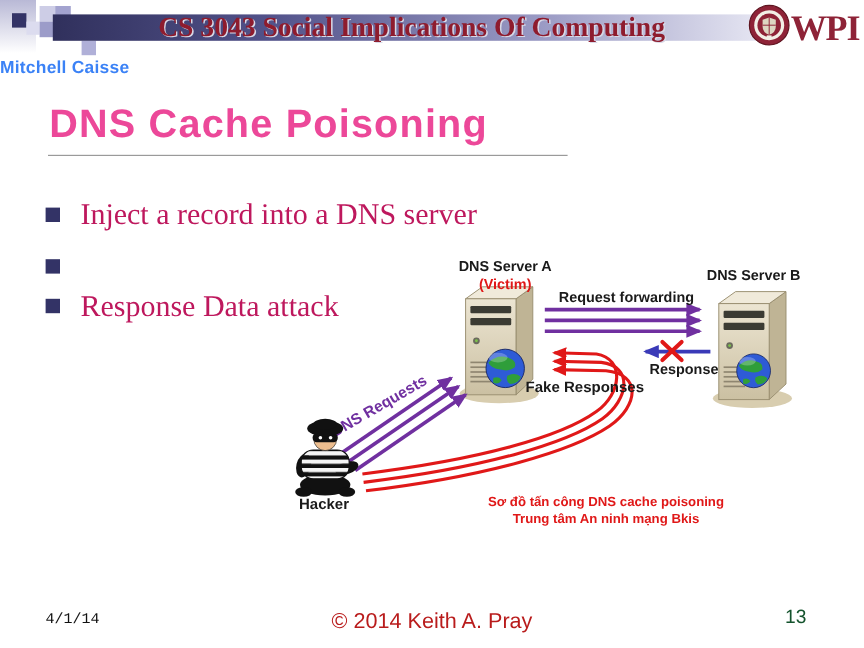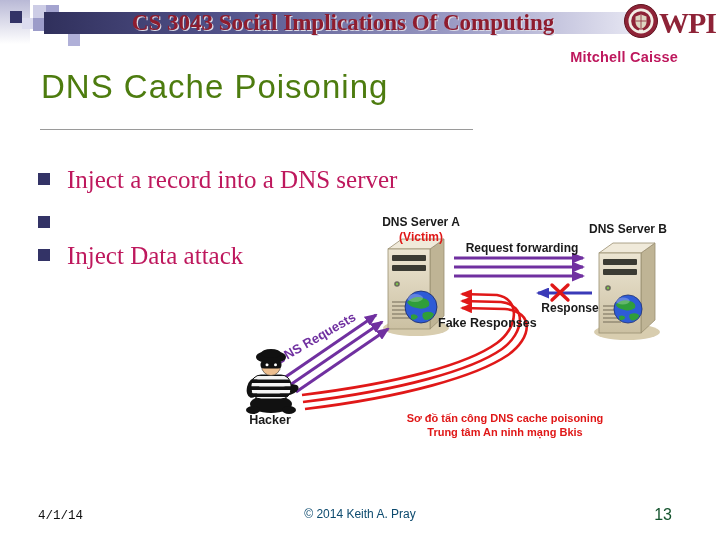--- a/index.html
+++ b/index.html
@@ -8,37 +8,37 @@
   
   .strip-left{position:absolute;left:0;top:0;width:30px;height:52px;
               background:linear-gradient(180deg,#b9b9d6 0%,#ffffff 85%);}
   .sq{position:absolute;}
   .banner{position:absolute;left:44px;top:12px;width:598px;height:22px;
           background:linear-gradient(90deg,#30305c 0%,#52528a 30%,#9a9ac4 68%,#e9e9f4 100%);}
   .banner-title{position:absolute;left:44px;top:9px;width:598px;height:27px;line-height:27px;
                 text-align:center;font-family:"Liberation Serif",serif;font-weight:bold;
                 font-size:23px;color:#8e1c2e;text-shadow:1.2px 1.2px 0 #d8d8e6;}
   .logo{position:absolute;left:618px;top:2px;width:102px;height:44px;}
-  .author{position:absolute;top:49px;left:0;right:42px;text-align:right;
-          font-size:14.5px;font-weight:bold;color:#be185d;letter-spacing:.2px;}
+  .author{position:absolute;top:49px;left:0;right:42px;
+          font-size:14.5px;font-weight:bold;color:#3b82f6;letter-spacing:.2px;}
   
-  .page-title{position:absolute;left:41px;top:68px;font-size:33px;font-weight:normal;
-              color:#4d7c0f;letter-spacing:1px;}
+  .page-title{position:absolute;left:41px;top:84px;font-size:33px;font-weight:bold;
+              color:#ec4899;letter-spacing:1px;}
   .title-rule{position:absolute;left:40px;top:129px;width:433px;height:0;
               border-top:1.5px solid #9a9a9a;}
   
   .bullets{position:absolute;left:38px;top:164px;width:420px;list-style:none;margin:0;padding:0;}
   .bullets li{display:flex;align-items:flex-start;margin-bottom:12px;}
   .bullet-marker{flex:0 0 12px;width:12px;height:12px;background:#333366;margin:9px 17px 0 0;}
   .bullet-text{font-family:"Liberation Serif",serif;font-size:25px;line-height:31px;color:#be185d;}
   
   .diagram{position:absolute;left:230px;top:205px;width:490px;height:245px;}
   
   .footer-date{position:absolute;left:38px;top:509px;font-size:12.5px;color:#111;font-family:Liberation Mono, monospace;}
-  .footer-copy{position:absolute;left:0;right:0;top:507px;text-align:center;font-size:12px;color:#0c4a6e;}
+  .footer-copy{position:absolute;left:0;right:0;top:507px;text-align:center;font-size:18px;color:#b91c1c;}
   .footer-page{position:absolute;right:48px;top:506px;font-size:16px;font-weight:normal;color:#14532d;}
   .dlabel{font-family:"Liberation Sans",sans-serif;font-weight:bold;}
 </style>
 </head>
 <body>
 
 <div class="slide">
 
   <div class="strip-left"></div>
   <div class="sq" style="left:10px;top:11px;width:12px;height:12px;background:#333366"></div>
@@ -72,21 +72,21 @@
   <ul class="bullets">
     <li>
       <span class="bullet-marker"></span>
       <span class="bullet-text">Inject a record into a DNS server</span>
     </li>
     <li>
       <span class="bullet-marker"></span>
     </li>
     <li>
       <span class="bullet-marker"></span>
-      <span class="bullet-text">Inject Data attack</span>
+      <span class="bullet-text">Response Data attack</span>
     </li>
   </ul>
 
   <svg class="diagram" viewBox="230 205 490 245">
     <defs>
       <marker id="arrow-purple" markerUnits="userSpaceOnUse" markerWidth="13" markerHeight="11" refX="11" refY="5.5" orient="auto">
           <path d="M0,0 L13,5.5 L0,11 Z" fill="#7030A0"></path>
         </marker>
       <marker id="arrow-red" markerUnits="userSpaceOnUse" markerWidth="12" markerHeight="10" refX="10" refY="5" orient="auto">
           <path d="M0,0 L12,5 L0,10 Z" fill="#E01818"></path>

